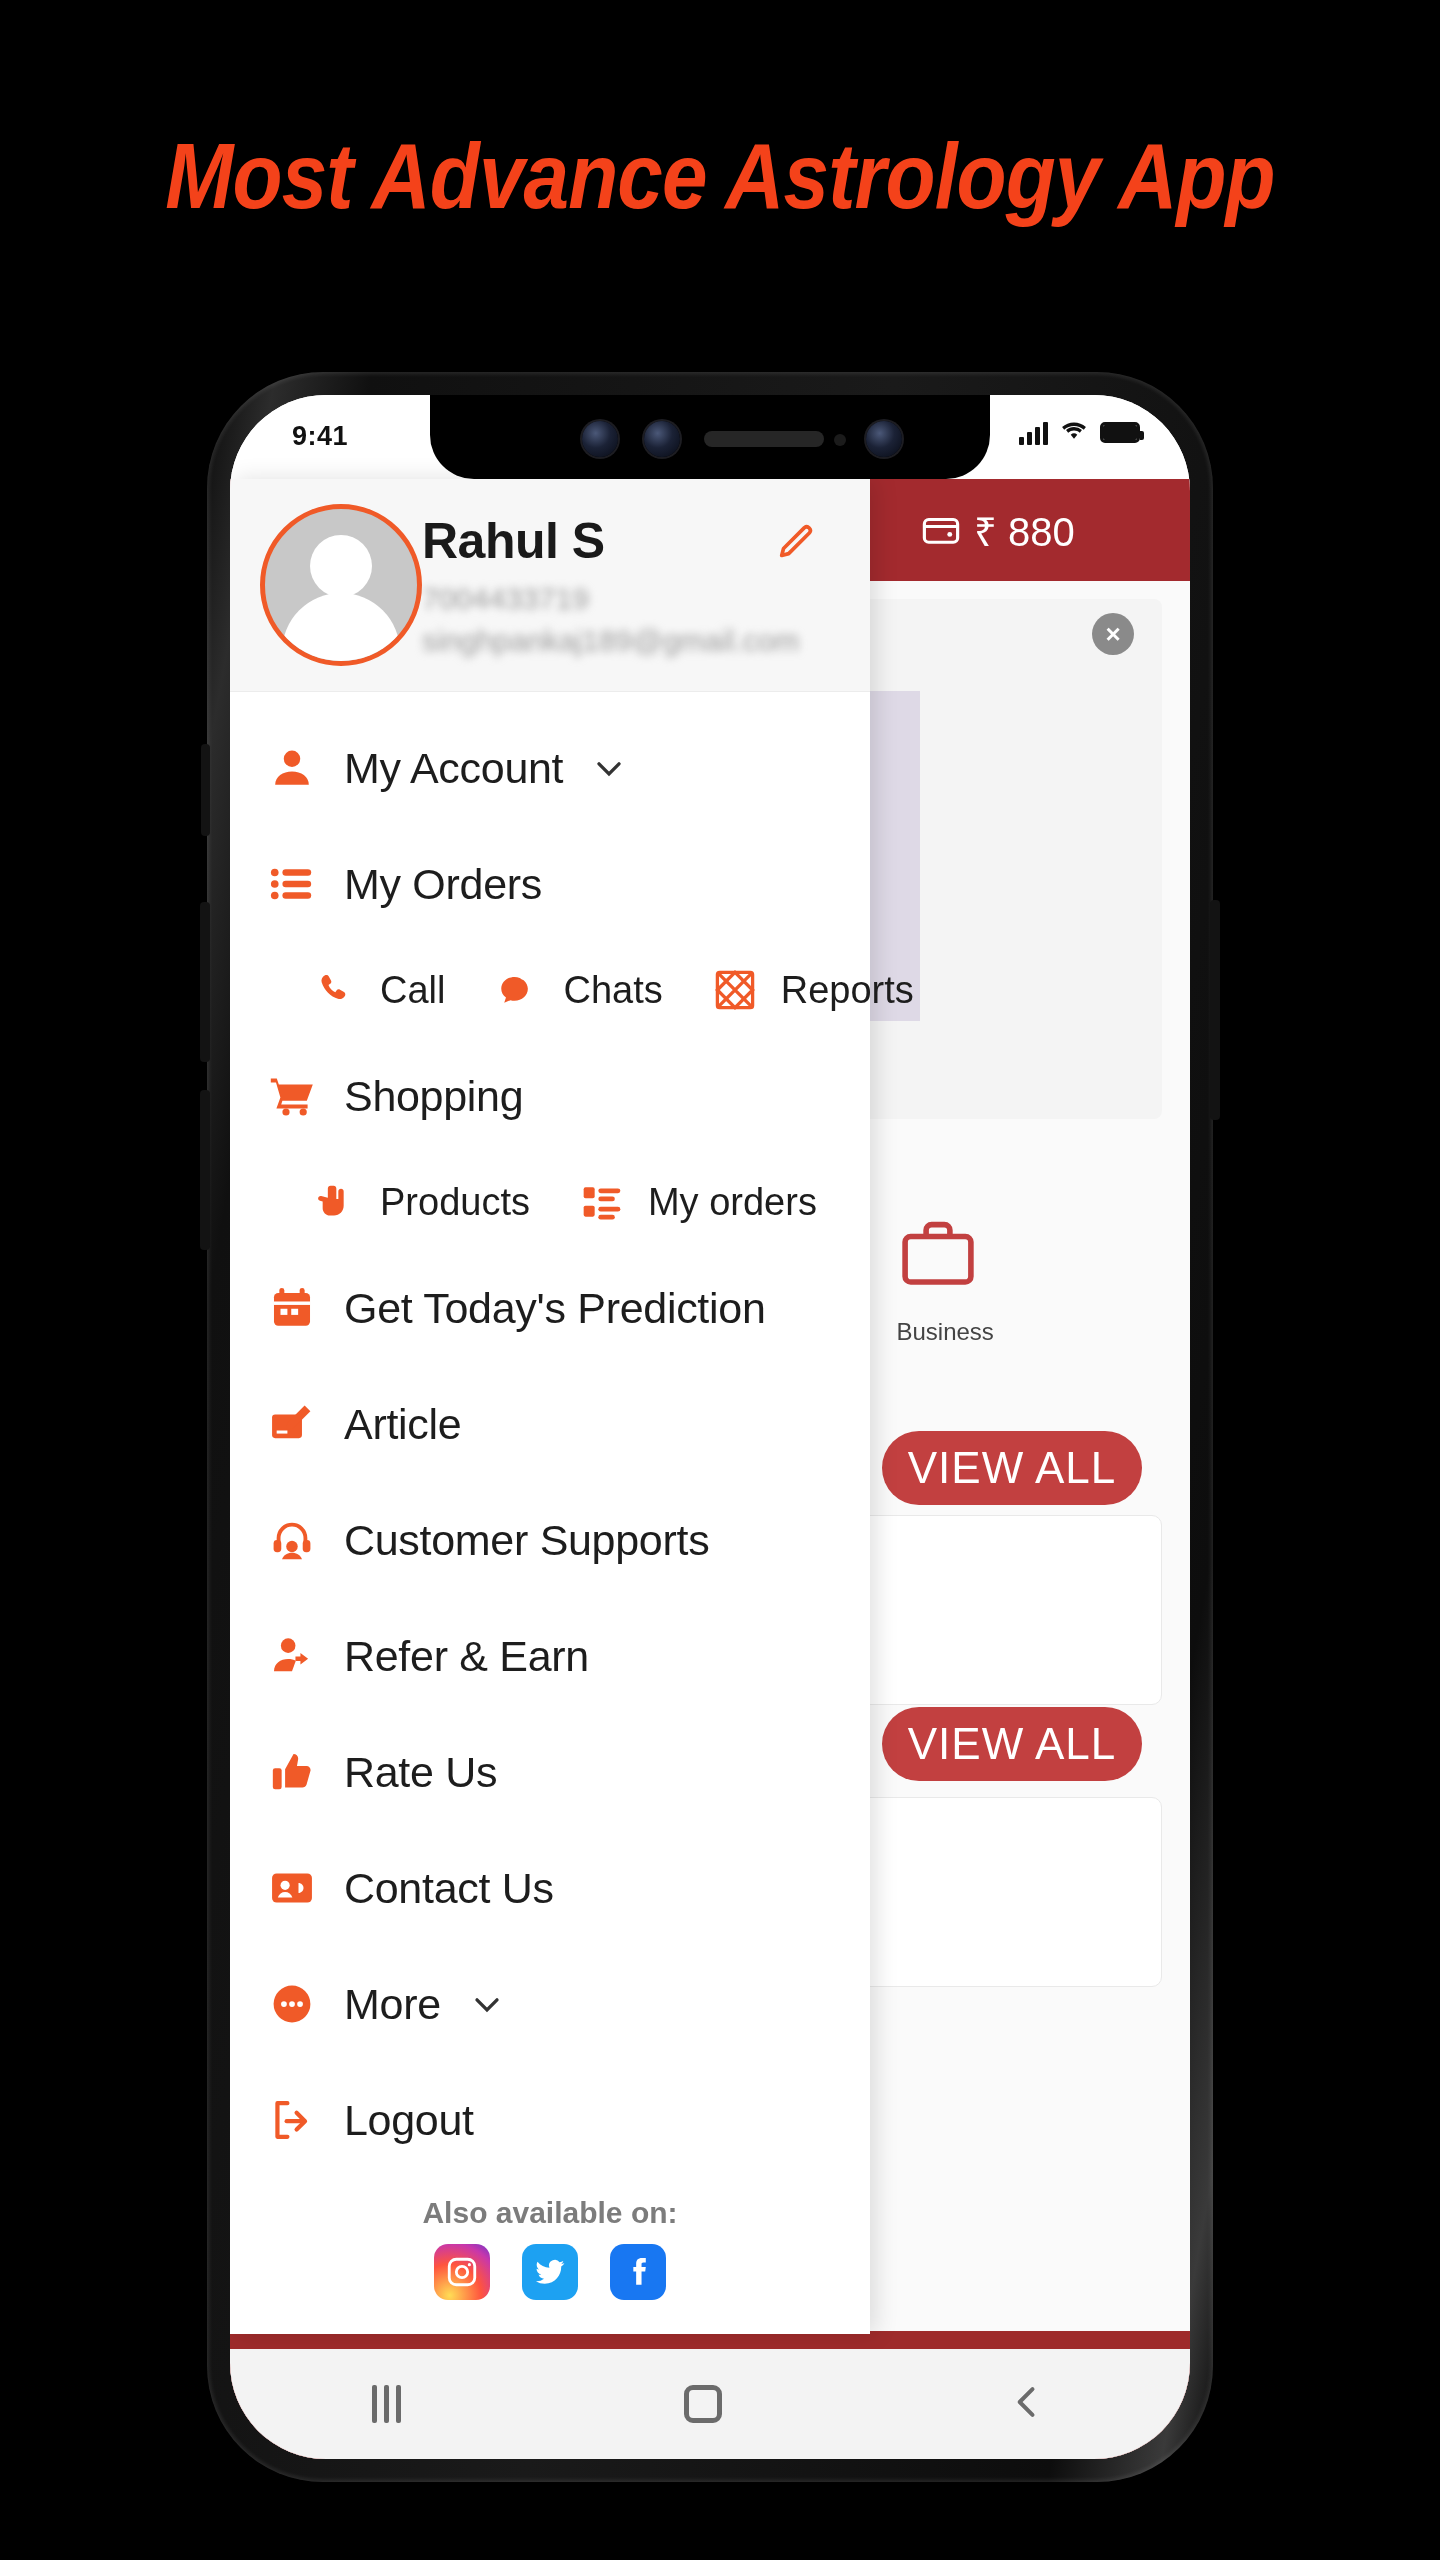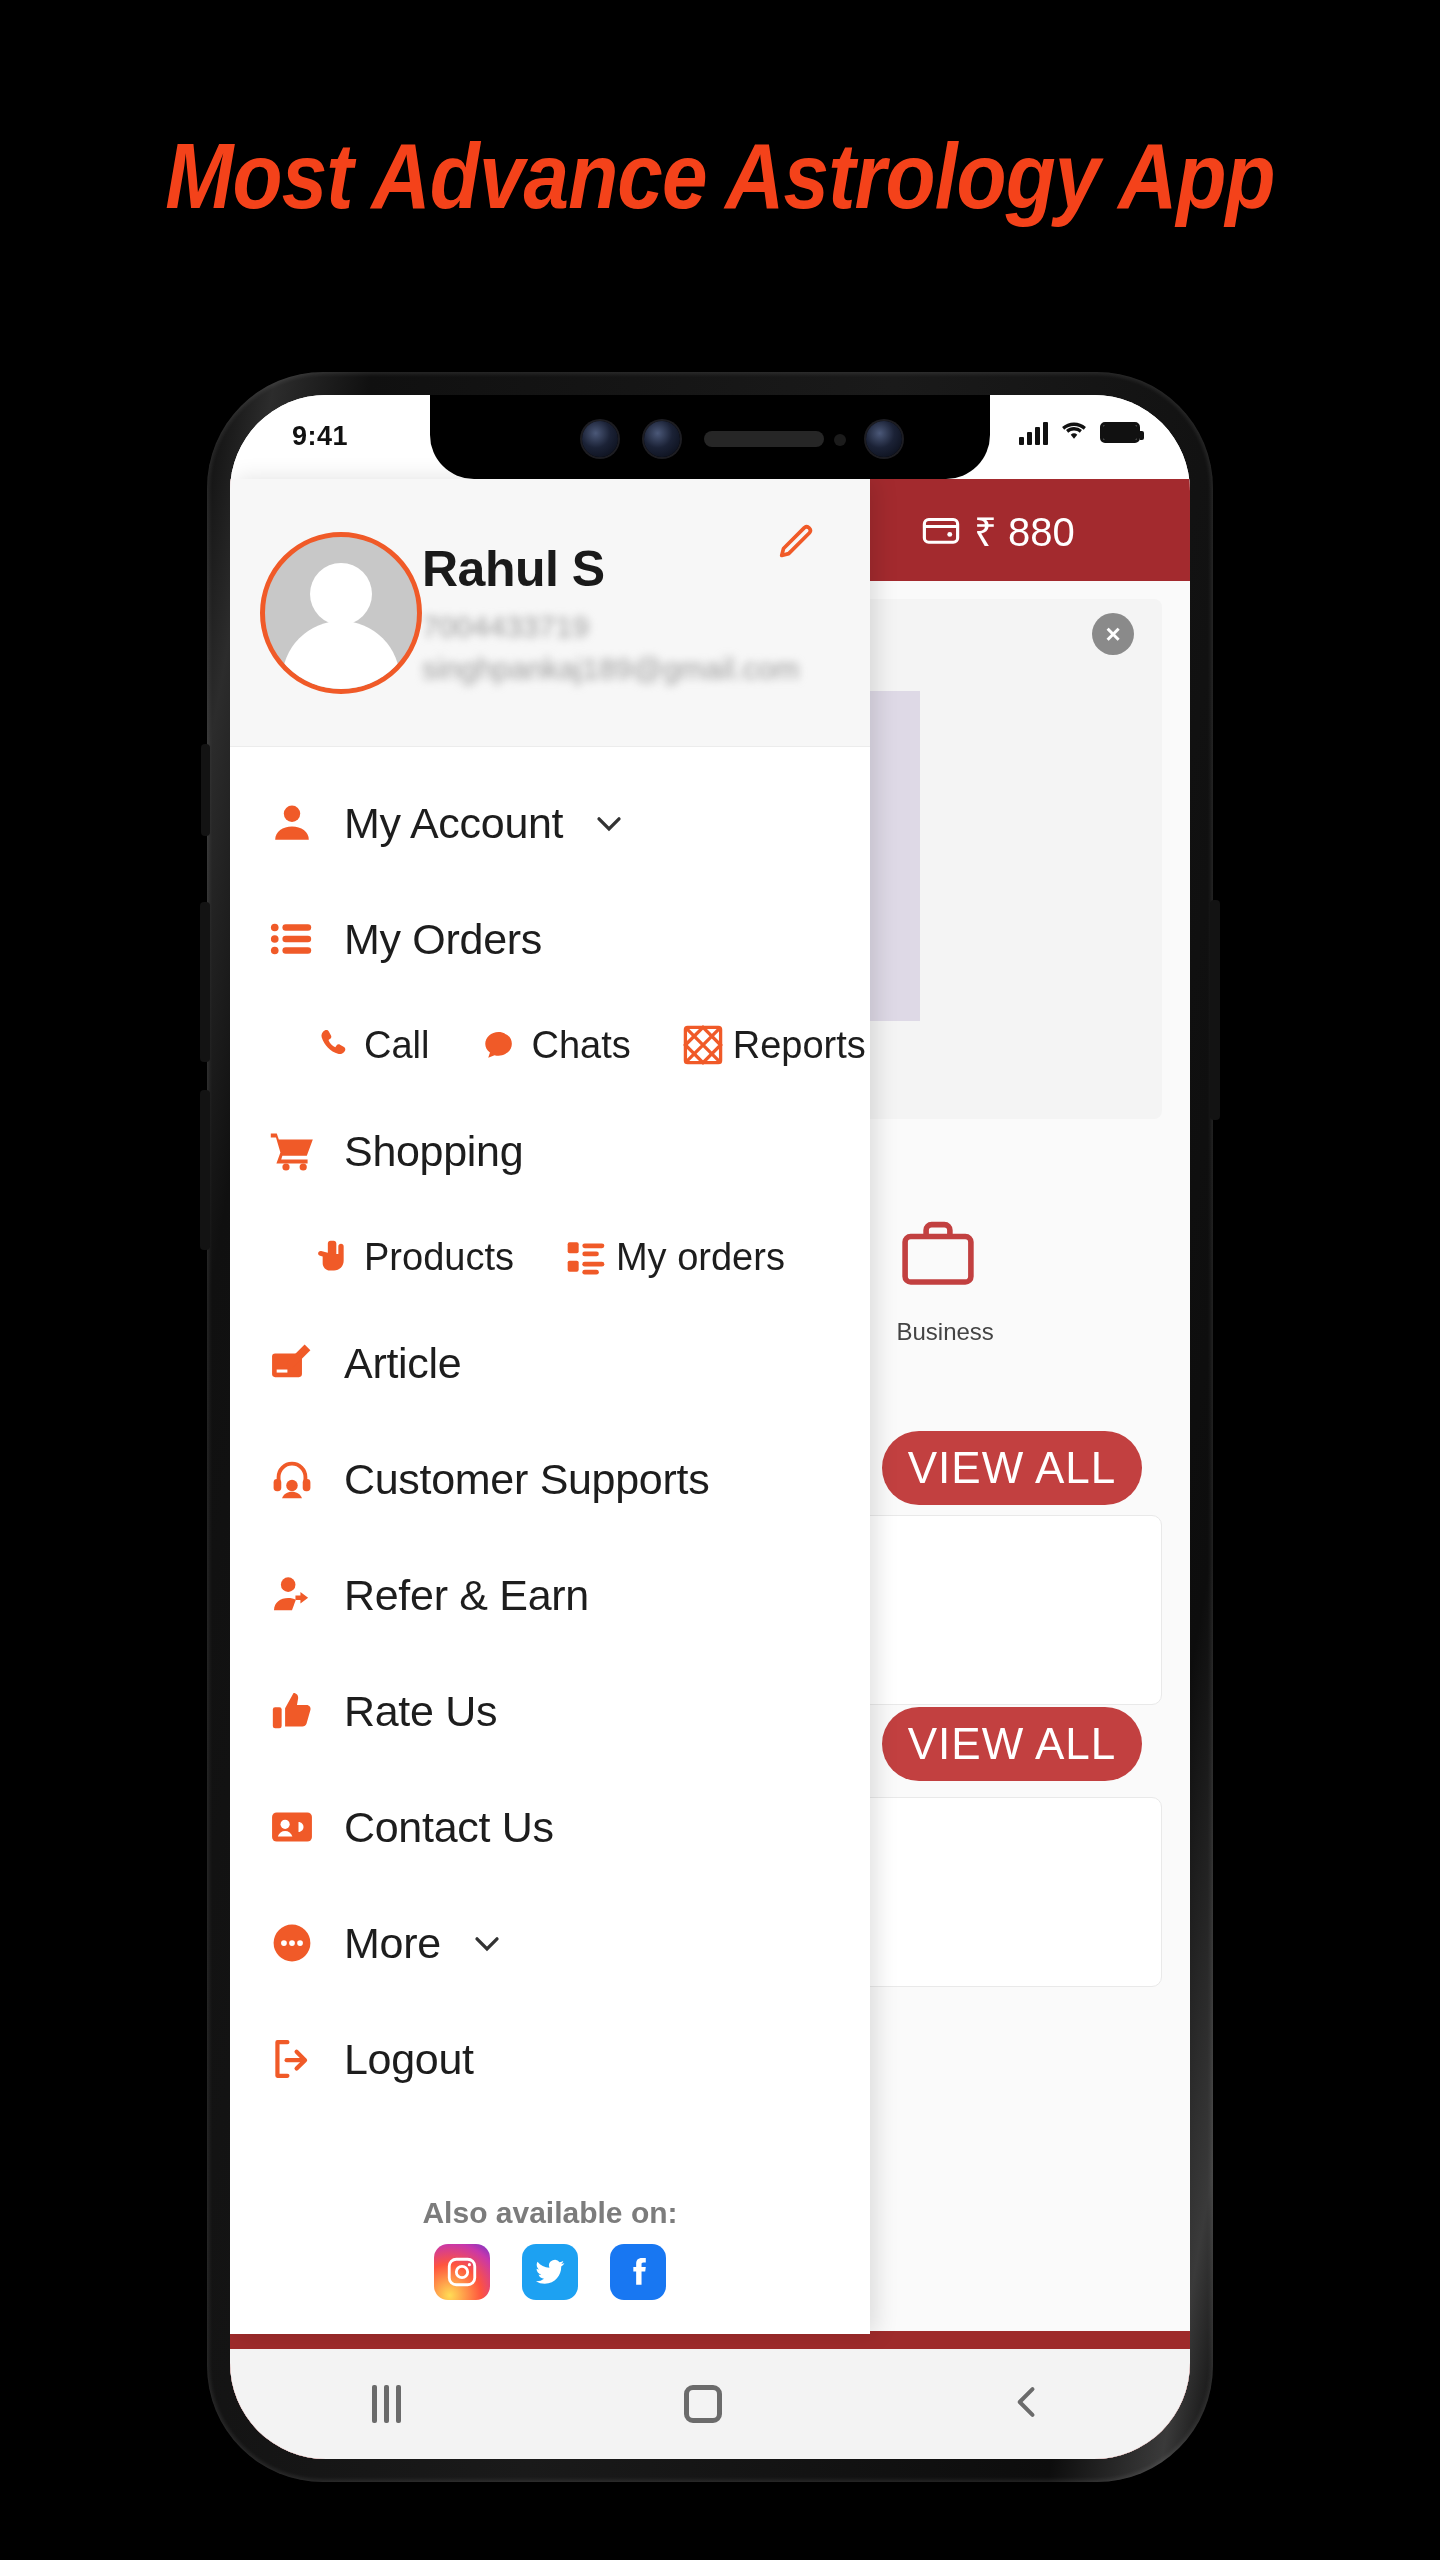--- a/index.html
+++ b/index.html
@@ -219,21 +219,21 @@
   .mrow .lbl {
     margin-left: 24px; font-size: 43px; color: #1d1d1d; letter-spacing: -.3px;
   }
   .mrow .chev { margin-left: 26px; display:flex; align-items:center; }
 
   .subrow {
     display:flex; align-items:center; height: 96px; padding-left: 78px; gap: 0;
   }
   .subitem { display:flex; align-items:center; margin-right: 46px; }
   .subitem .ic { width: 52px; display:flex; align-items:center; justify-content:center; }
-  .subitem .lbl { margin-left: 4px; font-size: 38px; color:#1d1d1d;text-align:center; }
+  .subitem .lbl { margin-left: 20px; font-size: 38px; color:#1d1d1d;text-align:center; }
 
   .drawer-foot {
     padding: 18px 0 34px; text-align:center; flex: 0 0 auto;
   }
   .foot-title { font-size: 30px; color:#7c7c7c; font-weight: bold; margin-bottom: 14px; }
   .socials { display:flex; align-items:center; justify-content:center; gap: 32px; }
   .sicon { width: 56px; height: 56px; border-radius: 14px; display:flex; align-items:center; justify-content:center; }
   .ig { background: radial-gradient(circle at 28% 92%, #ffdd55 0%, #ff543e 48%, #c837ab 80%, #6f35c9 100%); }
   .tw { background: #1DA1F2; }
   .fb { background: #1877F2; }
@@ -475,20 +475,33 @@
                     <rect x="10" y="4.6" width="12" height="2.6" rx="1.3"></rect>
                     <rect x="10" y="9" width="9" height="2.6" rx="1.3"></rect>
                     <rect x="10" y="14.6" width="12" height="2.6" rx="1.3"></rect>
                     <rect x="10" y="19" width="9" height="2.6" rx="1.3"></rect>
                   </svg>
                 </span>
                 <span class="lbl">My orders</span>
               </span>
             </div>
 
+            <div class="mrow">
+              <span class="ic">
+                <svg width="46" height="46" viewBox="0 0 24 24" fill="#F05A28">
+                  <rect x="2.6" y="4.2" width="18.8" height="17" rx="2.2"></rect>
+                  <rect x="5.4" y="1.6" width="2.6" height="5" rx="1.3"></rect>
+                  <rect x="16" y="1.6" width="2.6" height="5" rx="1.3"></rect>
+                  <rect x="2.6" y="8.6" width="18.8" height="1.8" fill="#fff"></rect>
+                  <rect x="6" y="12.4" width="3.6" height="3.2" fill="#fff"></rect>
+                  <rect x="11.6" y="12.4" width="3.6" height="3.2" fill="#fff"></rect>
+                </svg>
+              </span>
+              <span class="lbl">Get Today's Prediction</span>
+            </div>
 
             <div class="mrow">
               <span class="ic">
                 <svg width="46" height="46" viewBox="0 0 24 24" fill="#F05A28">
                   <rect x="1.6" y="7" width="15.6" height="12.4" rx="1.6"></rect>
                   <path d="M18.6 2.4l3 3-9 9-3.6.6.6-3.6z"></path>
                   <rect x="4" y="15.4" width="5.6" height="1.6" fill="#fff"></rect>
                 </svg>
               </span>
               <span class="lbl">Article</span>

